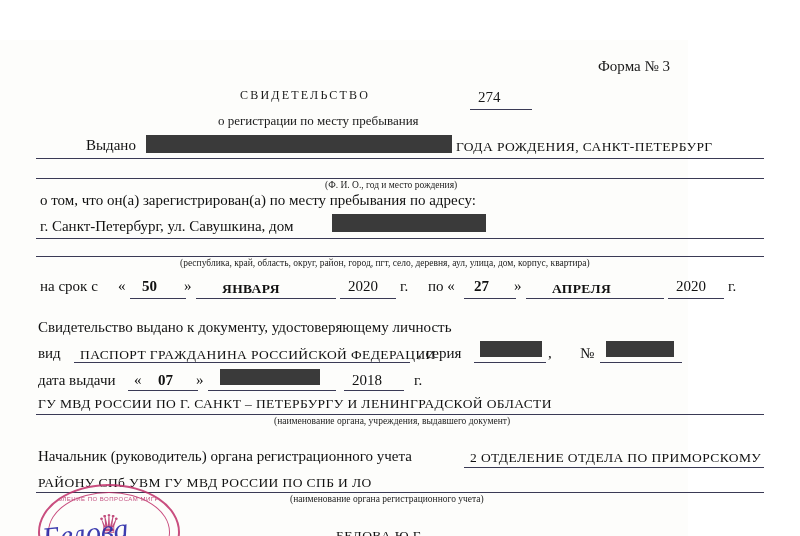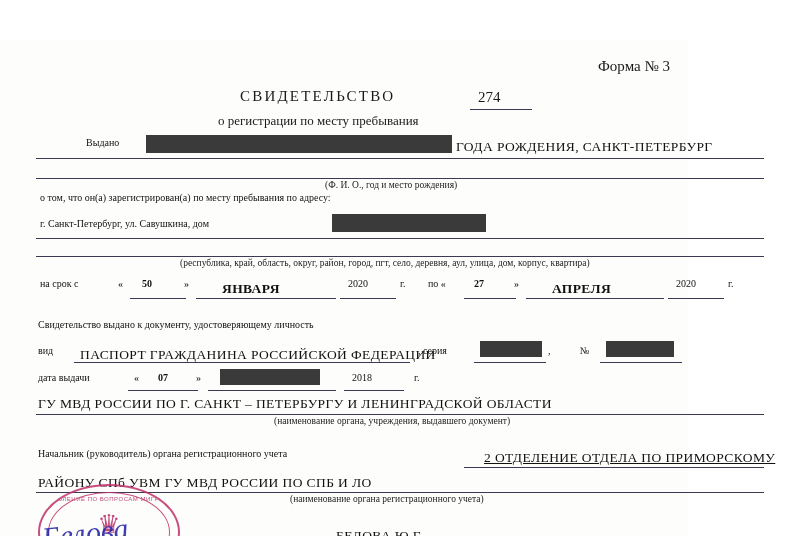--- a/index.html
+++ b/index.html
@@ -50,21 +50,21 @@
     position: absolute;
     right: 18px;
     top: 18px;
     font-size: 15px;
     font-family: "Liberation Serif", serif;
   }
   .title-main {
     position: absolute;
     left: 240px;
     top: 48px;
-    font-size: 15px;
+    font-size: 12px;
     letter-spacing: 2.2px;
     font-family: "Liberation Serif", serif;
   }
   .title-sub {
     position: absolute;
     left: 218px;
     top: 73px;
     font-size: 13px;
   }
   .num-274 {
@@ -74,21 +74,21 @@
     font-size: 15px;
   }
   .num-274-line {
     position: absolute;
     left: 470px;
     top: 69px;
     width: 62px;
     border-bottom: 1px solid #3a3a55;
   }
   .lbl {
-    font-size: 10px;
+    font-size: 15px;
   }
   .small-caps {
     font-size: 13.5px;
     letter-spacing: 0.4px;
   }
   .stamp {
     position: absolute;
     left: 38px;
     top: 444px;
     width: 138px;
@@ -207,21 +207,21 @@
   <div class="t lbl" style="left:414px; top:332px;">г.</div>
   <div class="line" style="left:128px; top:350px; width:70px;"></div>
   <div class="line" style="left:208px; top:350px; width:128px;"></div>
   <div class="line" style="left:344px; top:350px; width:60px;"></div>
 
   <div class="t small-caps" style="left:38px; top:356px;">ГУ  МВД  РОССИИ  ПО  Г. САНКТ – ПЕТЕРБУРГУ  И  ЛЕНИНГРАДСКОЙ ОБЛАСТИ</div>
   <div class="line" style="left:36px; top:374px; width:728px;"></div>
   <div class="caption" style="left:274px; top:376px;">(наименование органа, учреждения, выдавшего документ)</div>
 
   <div class="t lbl" style="left:38px; top:408px;">Начальник (руководитель) органа регистрационного учета</div>
-  <div class="t small-caps" style="left:484px; top:410px;text-decoration:underline;">2 ОТДЕЛЕНИЕ ОТДЕЛА  ПО ПРИМОРСКОМУ</div>
+  <div class="t small-caps" style="left:470px; top:410px;">2 ОТДЕЛЕНИЕ ОТДЕЛА  ПО ПРИМОРСКОМУ</div>
   <div class="line" style="left:464px; top:427px; width:300px;"></div>
 
   <div class="t small-caps" style="left:38px; top:435px;">РАЙОНУ СПб УВМ  ГУ  МВД  РОССИИ  ПО  СПБ  И  ЛО</div>
   <div class="line" style="left:36px; top:452px; width:728px;"></div>
   <div class="caption" style="left:290px; top:454px;">(наименование органа регистрационного учета)</div>
 
   <div class="stamp">
     <div class="stamp-txt" style="top:10px;">УПРАВЛЕНИЕ ПО ВОПРОСАМ МИГРАЦИИ</div>
     <div class="stamp-eagle">♛</div>
     <div class="stamp-txt" style="top:62px;">ГУ МВД РОССИИ ПО Г. СПБ И ЛО</div>

